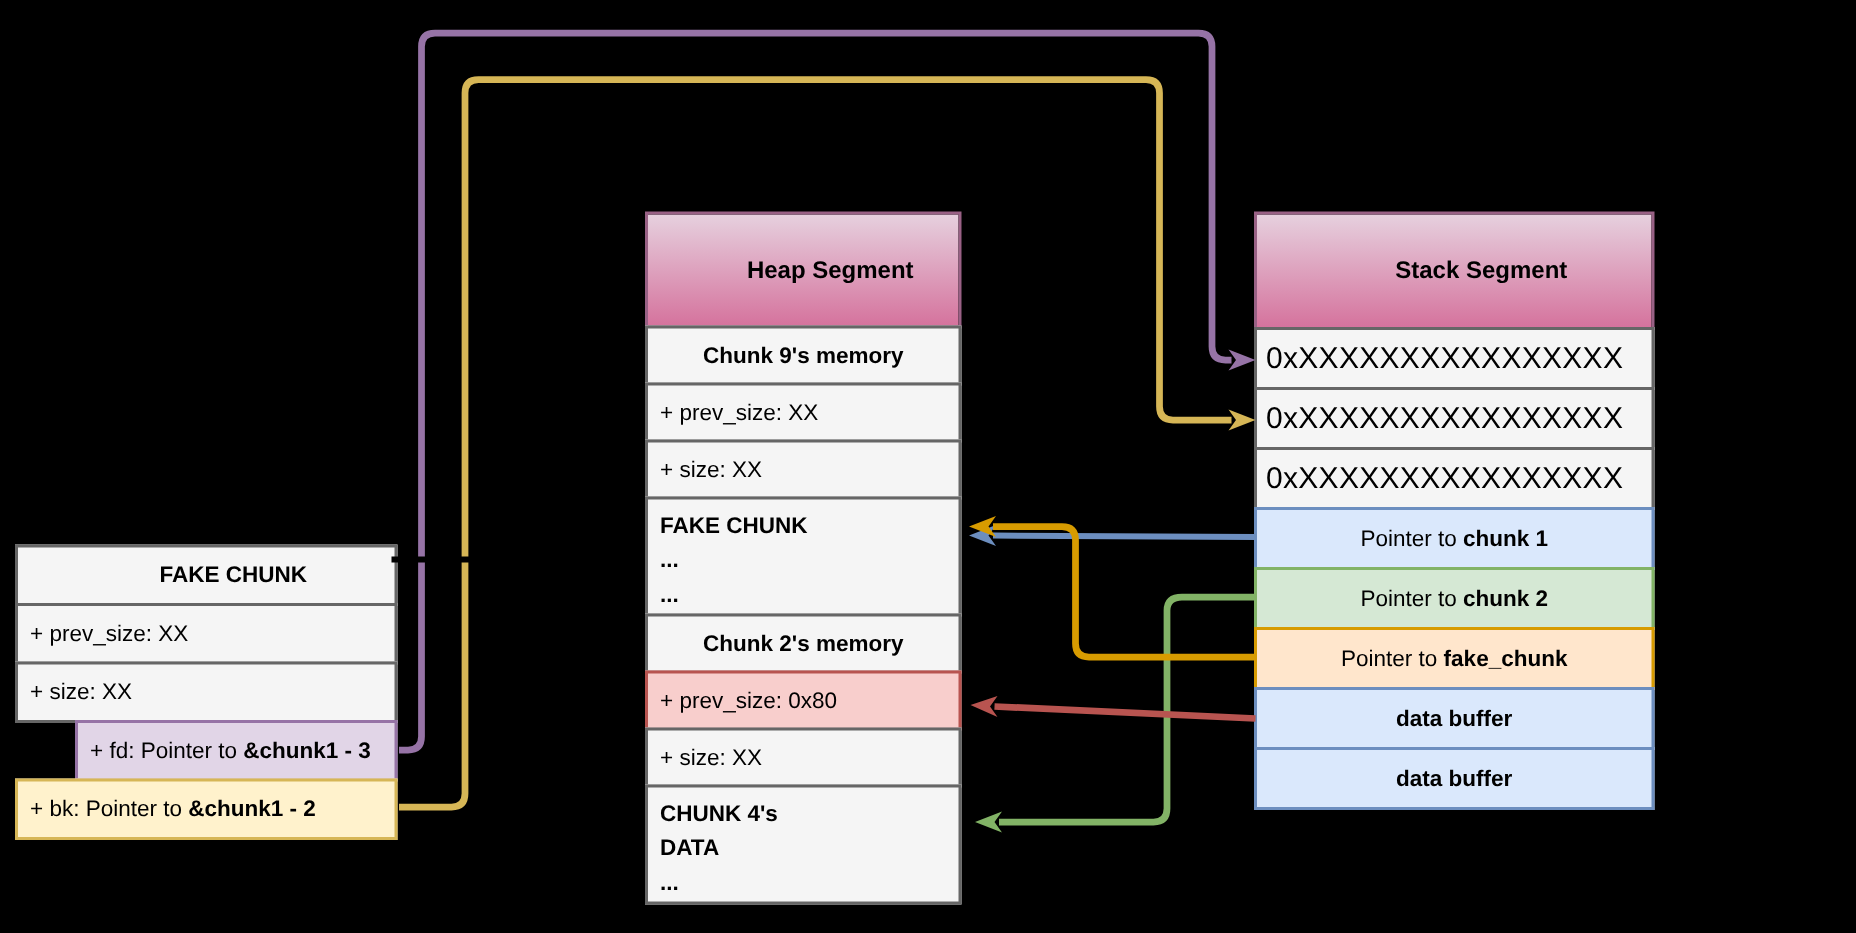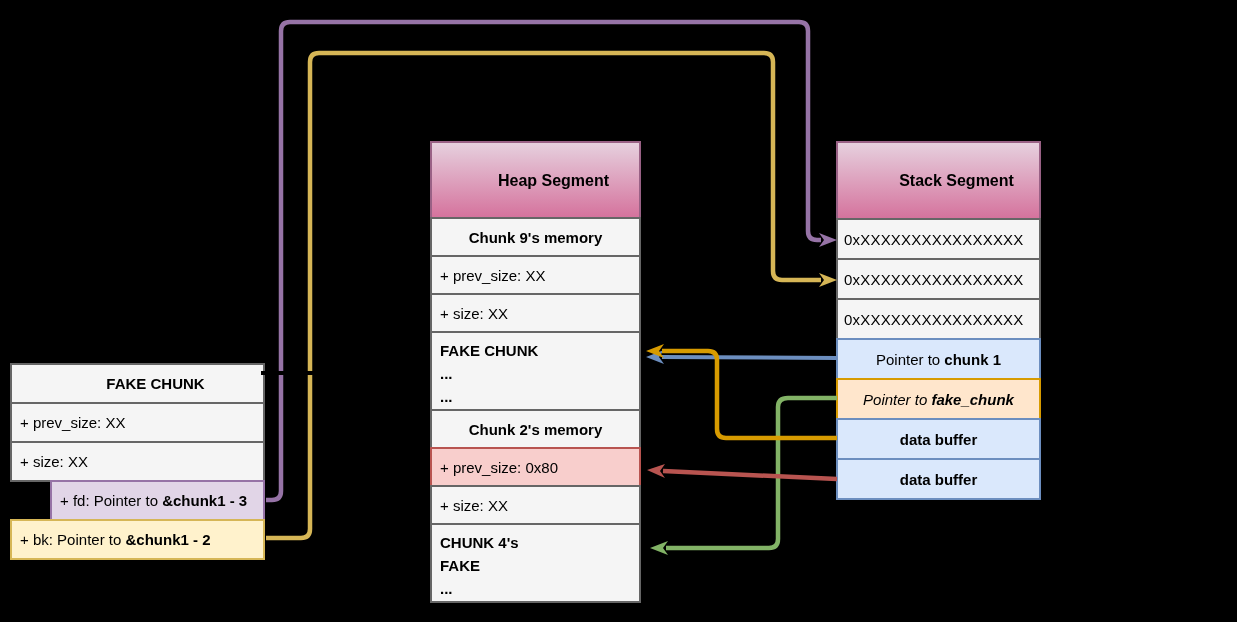--- a/index.html
+++ b/index.html
@@ -5,21 +5,21 @@
   html,body{margin:0;padding:0;}
   body{
     width:1237px;height:622px;position:relative;overflow:hidden;
     font-family:"Liberation Sans", sans-serif;
     background:var(--background,#000);
     color:var(--text,#000);
   }
   .memory-box{position:absolute;display:flex;flex-direction:column;}
   .fake-box{left:10px;top:363px;width:255px;}
   .heap-box{left:430px;top:141px;width:211px;}
-  .stack-box{left:836px;top:141px;width:205px;}
+  .stack-box{left:836px;top:141px;width:267px;}
 
   .row{
     box-sizing:border-box;border:2px solid var(--gray_border);
     background:var(--gray_fill);
     display:flex;flex-direction:column;justify-content:center;
     padding:0 8px;font-size:15px;line-height:19px;
     margin-top:-2px;flex:none;
   }
   .row:first-child{margin-top:0;padding-left:44px;}
   .fake-box .row{height:41px;}
@@ -33,23 +33,23 @@
     font-weight:bold;font-size:16px;
   }
   .stack-box .row.v-pink-header{height:79px;}
   .a-center{align-items:center;text-align:center;}
   .a-left{align-items:flex-start;text-align:left;}
   .v-gray{background:var(--gray_fill);border-color:var(--gray_border);}
   .v-purple{background:var(--purple_fill);border-color:var(--purple);margin-left:40px;}
   .v-yellow{background:var(--yellow_fill);border-color:var(--yellow);}
   .v-blue{background:var(--blue_fill);border-color:var(--blue);justify-content:center;}
   .v-green{background:var(--green_fill);border-color:var(--green);}
-  .v-orange{background:var(--orange_fill);border-color:var(--orange);font-style:italic;}
+  .v-orange{background:var(--orange_fill);border-color:var(--orange);}
   .v-red{background:var(--red_fill);border-color:var(--red);}
-  .row[data-name="address-row"]{font-size:15px;padding:0 6px;letter-spacing:0.2px;}
+  .row[data-name="address-row"]{font-size:20px;padding:0 6px;letter-spacing:0.2px;}
   b{font-weight:bold;}
   svg.overlay{position:absolute;left:0;top:0;pointer-events:none;}
   svg .arrow-line{fill:none;stroke-linejoin:round;stroke-linecap:butt;}
 </style>
 </head>
 <body style="background: rgb(0, 0, 0);">
 
 <div class="memory-box fake-box" data-name="fake-chunk-table">
     <div class="row v-gray a-center" data-name="fake-chunk-title-row">
       <div class="line"><span><b>FAKE CHUNK</b></span></div>
@@ -90,40 +90,43 @@
       <div class="line"><span><b>Chunk 2's memory</b></span></div>
     </div>
     <div class="row v-red a-left" data-name="chunk2-prev-size-row">
       <div class="line"><span>+ prev_size: 0x80</span></div>
     </div>
     <div class="row v-gray a-left" data-name="chunk2-size-row">
       <div class="line"><span>+ size: XX</span></div>
     </div>
     <div class="row v-gray a-left tall" data-name="chunk2-data-row">
       <div class="line"><span><b>CHUNK 4's</b></span></div>
-      <div class="line"><span><b>FAKE</b></span></div>
+      <div class="line"><span><b>DATA</b></span></div>
       <div class="line"><span><b>...</b></span></div>
     </div>
   </div>
 
 <div class="memory-box stack-box" data-name="stack-segment-table">
     <div class="row v-pink-header a-center" data-name="stack-segment-header">
       <div class="line"><span><b>Stack Segment</b></span></div>
     </div>
     <div class="row v-gray a-left" data-name="address-row">
       <div class="line"><span>0xXXXXXXXXXXXXXXXX</span></div>
     </div>
     <div class="row v-gray a-left" data-name="address-row">
       <div class="line"><span>0xXXXXXXXXXXXXXXXX</span></div>
     </div>
     <div class="row v-gray a-left" data-name="address-row">
       <div class="line"><span>0xXXXXXXXXXXXXXXXX</span></div>
     </div>
     <div class="row v-blue a-center" data-name="pointer-chunk1-row">
       <div class="line"><span>Pointer to </span><span><b>chunk 1</b></span></div>
+    </div>
+    <div class="row v-green a-center" data-name="pointer-chunk2-row">
+      <div class="line"><span>Pointer to </span><span><b>chunk 2</b></span></div>
     </div>
     <div class="row v-orange a-center" data-name="pointer-fake-chunk-row">
       <div class="line"><span>Pointer to </span><span><b>fake_chunk</b></span></div>
     </div>
     <div class="row v-blue a-center" data-name="data-buffer-row">
       <div class="line"><span><b>data buffer</b></span></div>
     </div>
     <div class="row v-blue a-center" data-name="data-buffer-row">
       <div class="line"><span><b>data buffer</b></span></div>
     </div>

